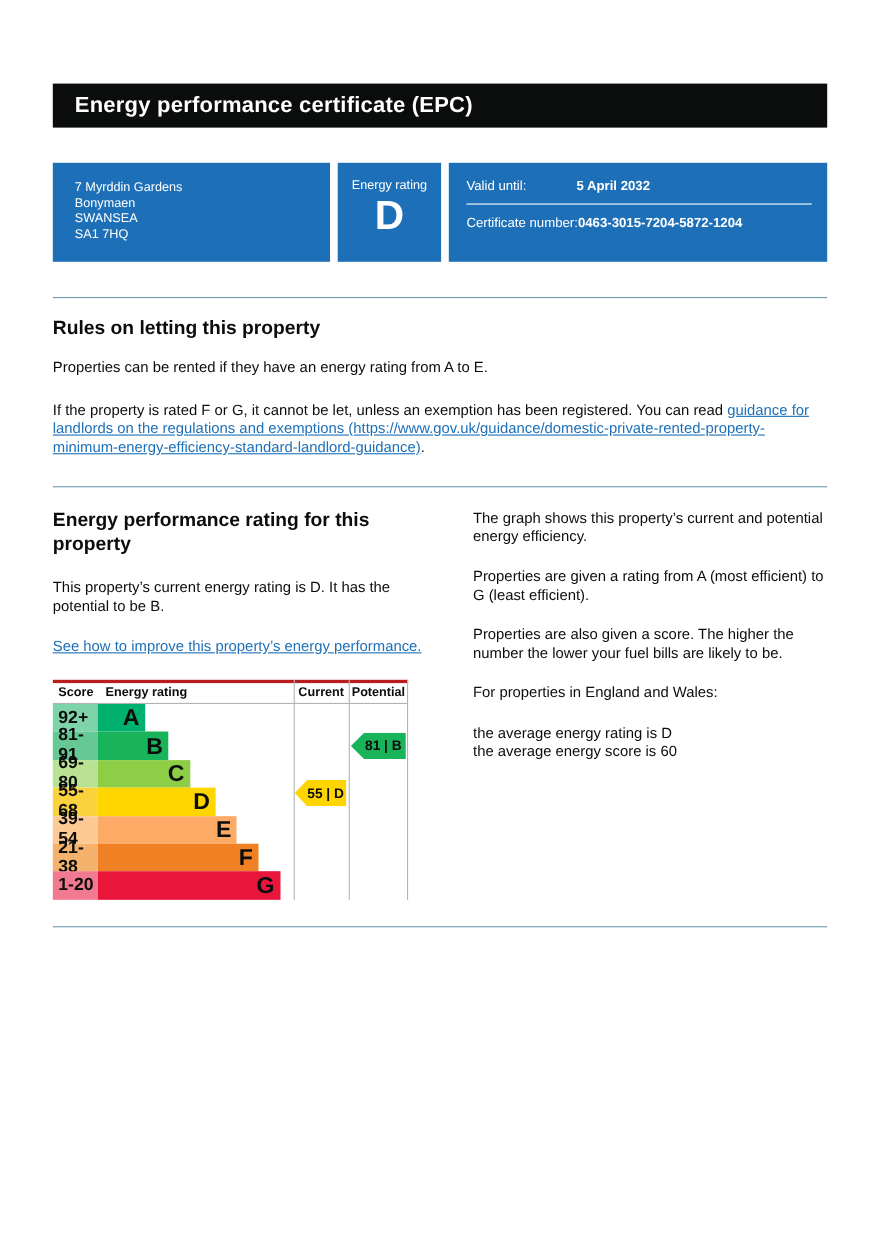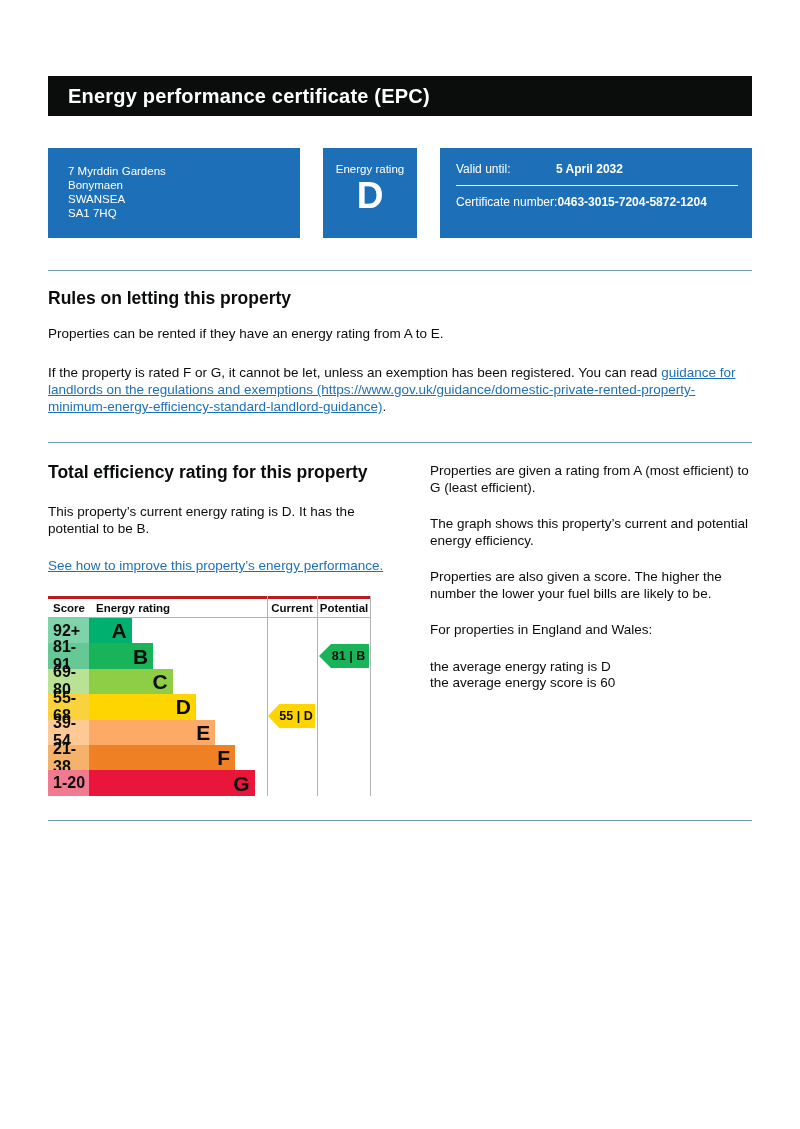--- a/index.html
+++ b/index.html
@@ -18,21 +18,21 @@
     background: #0b0c0c;
     height: 40px;
     display: flex;
     align-items: center;
     padding-left: 20px;
     margin-bottom: 6px;
   }
   .title-bar h1 { color: #ffffff; font-size: 20px; font-weight: 700; letter-spacing: .2px; }
 
   
-  .summary-row { display: flex; gap: 23px; height: 90px; margin-top: 32px; }
+  .summary-row { display: flex; gap: 7px; height: 90px; margin-top: 32px; }
   .blue-box { background: #1d70b8; color: #ffffff; }
   .address-box { width: 252px; padding: 16px 0 0 20px; }
   .address-line { font-size: 11.5px; line-height: 14px; }
   .rating-box { width: 94px; text-align: center; padding-top: 15px; }
   .rating-box .rating-label { font-size: 11.5px; }
   .rating-box .rating-letter { font-size: 37px; font-weight: 700; line-height: 40px; margin-top: 1px; }
   .valid-box { flex: 1; padding: 14px 14px 16px 16px; font-size: 12px; }
   .valid-row { display: flex; }
   .valid-label { width: 100px; }
   .bold { font-weight: 700; }
@@ -138,21 +138,21 @@
   <div class="rules-section">
     <h2>Rules on letting this property</h2>
     <p class="p1">Properties can be rented if they have an energy rating from A to E.</p>
     <p class="p2"><span>If the property is rated F or G, it cannot be let, unless an exemption has been registered. You can read </span><a class="link">guidance for landlords on the regulations and exemptions (https://www.gov.uk/guidance/domestic-private-rented-property-minimum-energy-efficiency-standard-landlord-guidance)</a><span>.</span></p>
   </div>
 
   <hr class="rule-blue rule-2">
 
   <div class="two-col">
     <div class="col-left">
-      <h2>Total efficiency rating for this property</h2>
+      <h2>Energy performance rating for this property</h2>
       <p class="p1">This property’s current energy rating is D. It has the potential to be B.</p>
       <p class="link-p"><a class="link">See how to improve this property’s energy performance.</a></p>
 
       <div class="epc-chart">
         <div class="v-line l1"></div>
         <div class="v-line l2"></div>
         <div class="v-line l3"></div>
         <div class="chart-header">
           <div class="ch-score">Score</div>
           <div class="ch-rating">Energy rating</div>
@@ -210,32 +210,32 @@
         </div>
         <div class="band-row">
           <div class="score-cell" style="background: rgb(242, 122, 144);">1-20</div>
           <div class="band-area">
               <div class="band-bar" style="width: 93%; background: rgb(233, 21, 59);">
                 <span class="band-letter">G</span>
               </div>
             </div>
         </div>
 
-        <div class="rating-arrow current-arrow" style="background: rgb(255, 213, 0); top: 108px;">
+        <div class="rating-arrow current-arrow" style="background: rgb(255, 213, 0); top: 91px;">
             <span>55 | D</span>
           </div>
         <div class="rating-arrow potential-arrow" style="background: rgb(25, 180, 89); top: 48.1px;">
             <span>81 | B</span>
           </div>
       </div>
     </div>
 
     <div class="col-right">
+      <p>The graph shows this property’s current and potential energy efficiency.</p>
       <p>Properties are given a rating from A (most efficient) to G (least efficient).</p>
-      <p>The graph shows this property’s current and potential energy efficiency.</p>
       <p>Properties are also given a score. The higher the number the lower your fuel bills are likely to be.</p>
       <p>For properties in England and Wales:</p>
       <p><span>the average energy rating is D</span><br><span>the average energy score is 60</span></p>
     </div>
   </div>
 
   <hr class="rule-blue rule-3">
 
 </div>
 

